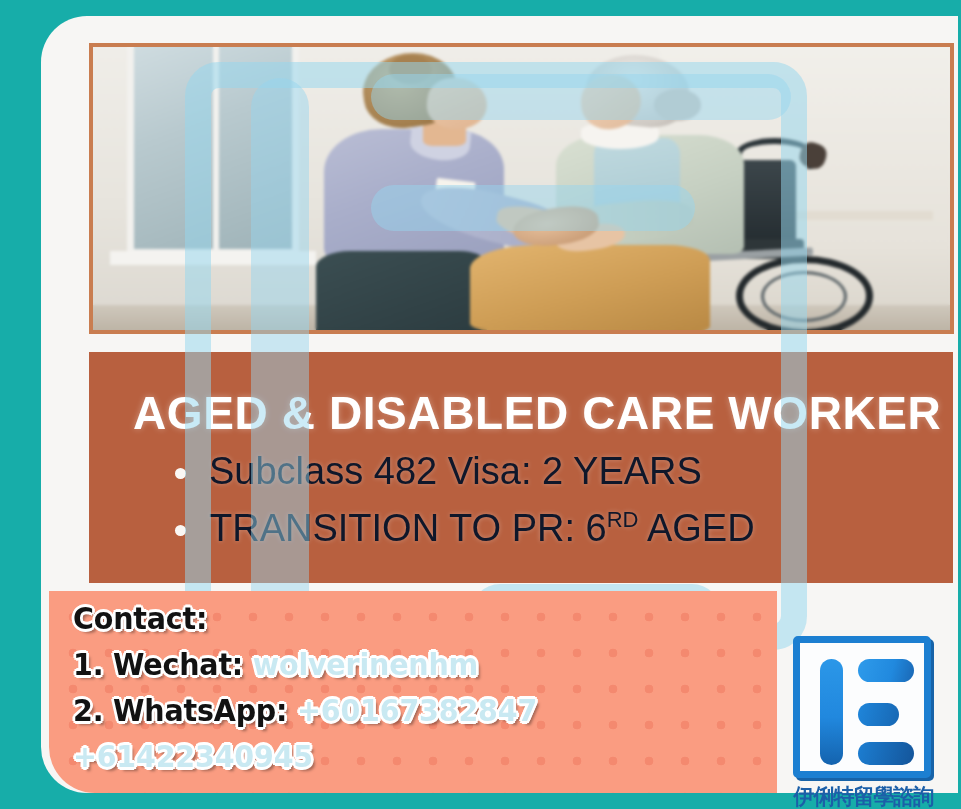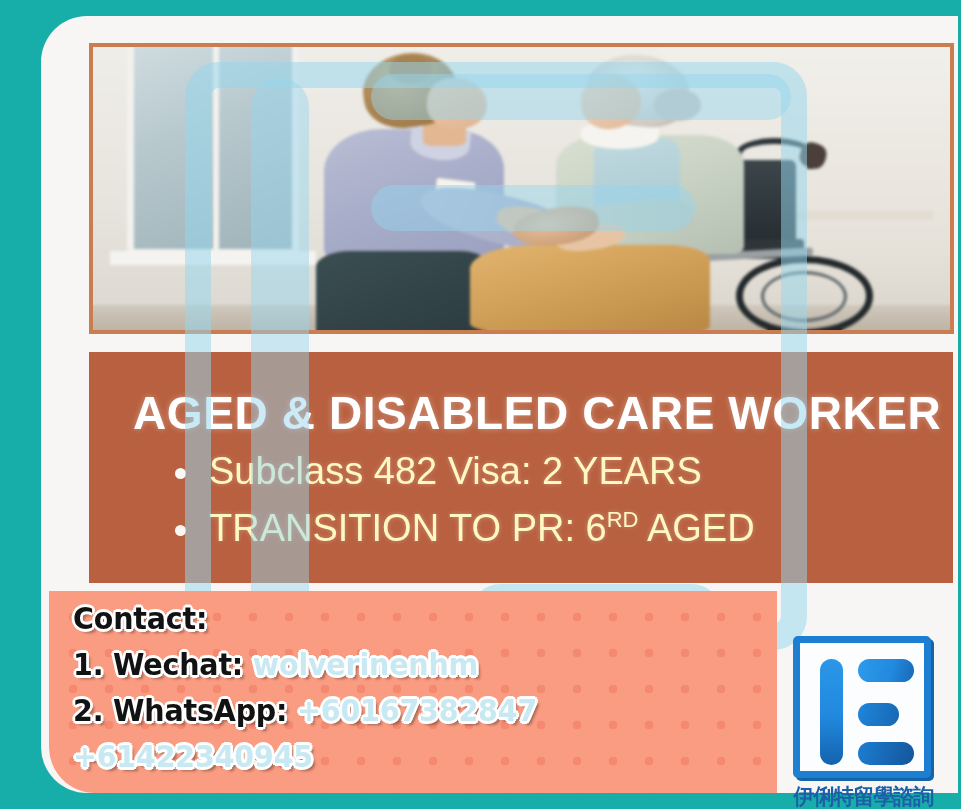--- a/index.html
+++ b/index.html
@@ -141,21 +141,21 @@
     font-size:46px;font-weight:700;letter-spacing:0.6px;
     color:#FFFFFF;white-space:nowrap;
     text-shadow:0 0 6px rgba(255,255,255,.35);
   }
   .band-list{
     position:absolute;left:78px;top:98px;
     margin:0;padding:0;list-style:none;
   }
   .band-list li{
     position:relative;
-    font-size:38px;font-weight:400;color:#fef9c3;
+    font-size:38px;font-weight:400;color:#0f172a;
     padding-left:42px;margin-bottom:14px;white-space:nowrap;
     text-shadow:0 0 5px rgba(255,255,255,.30);
   }
   .band-list li::before{
     content:"";position:absolute;left:8px;top:18px;
     width:11px;height:11px;border-radius:50%;background:#FAF7F4;
   }
   .sup{font-size:0.58em;vertical-align:super;}
 
   

